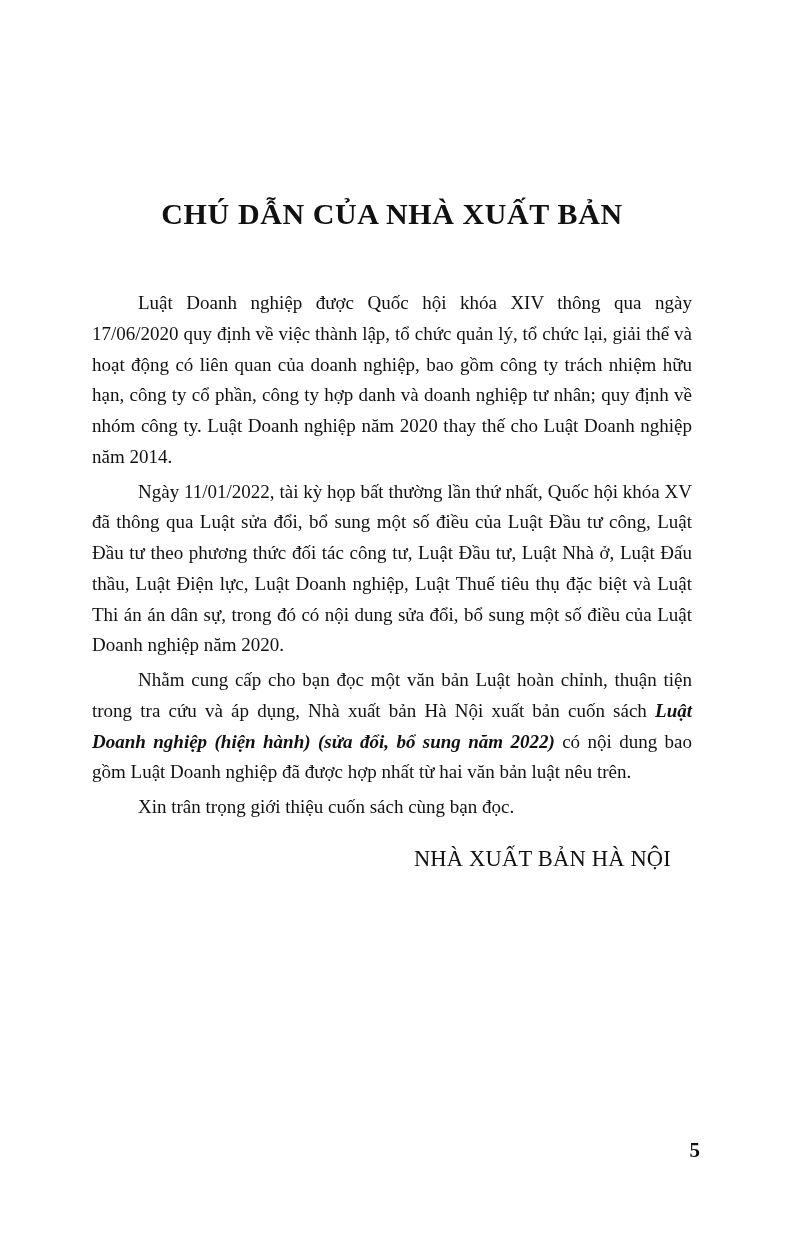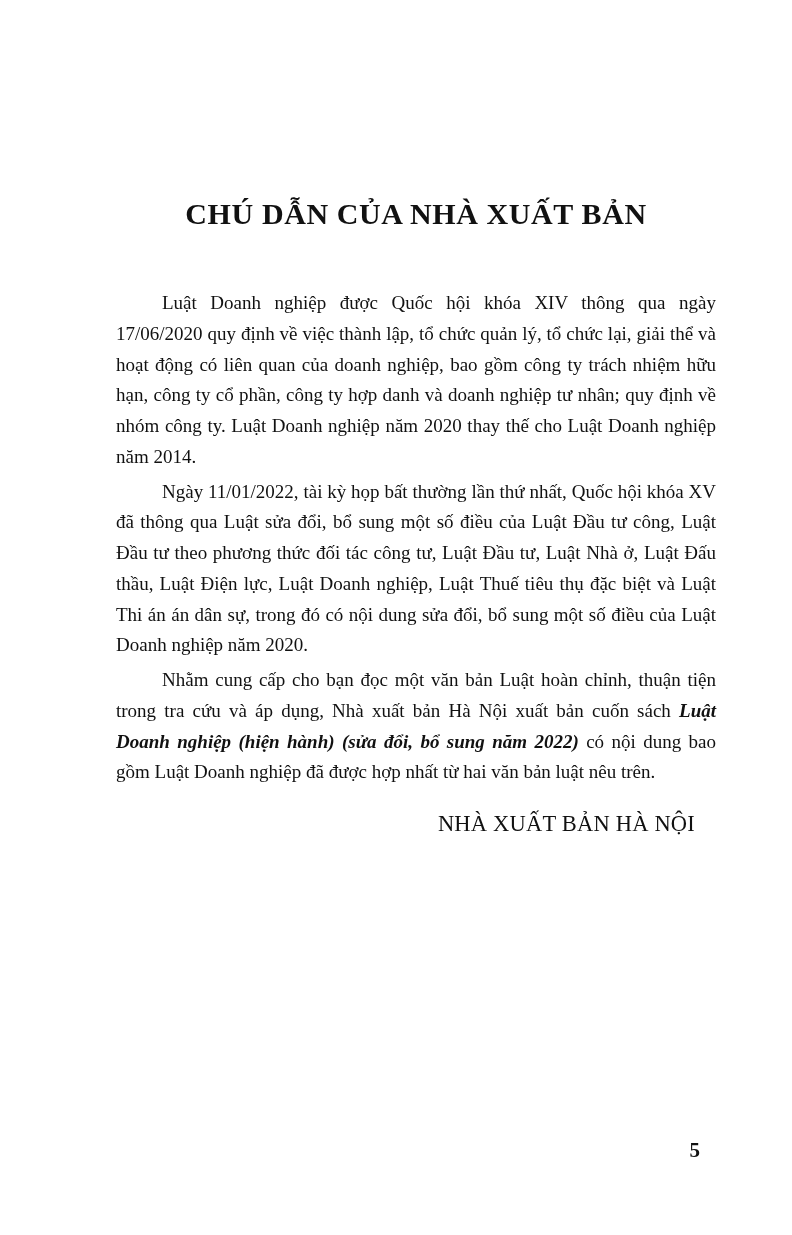--- a/index.html
+++ b/index.html
@@ -19,21 +19,21 @@
     position: absolute;
     left: 0;
     top: 0;
     width: 792px;
     height: 1235px;
     box-sizing: border-box;
     padding: 0;
   }
   .content {
     position: absolute;
-    left: 116px;
+    left: 92px;
     top: 196px;
     width: 600px;
   }
   .doc-title {
     text-align: center;
     font-size: 30px;
     font-weight: bold;
     letter-spacing: 0.6px;
     margin: 0 0 56px 0;
     line-height: 1.2;
@@ -79,19 +79,20 @@
   <div class="content">
 
     <h1 class="doc-title">CHÚ DẪN CỦA NHÀ XUẤT BẢN</h1>
 
     <p class="para">Luật Doanh nghiệp được Quốc hội khóa XIV thông qua ngày 17/06/2020 quy định về việc thành lập, tổ chức quản lý, tổ chức lại, giải thể và hoạt động có liên quan của doanh nghiệp, bao gồm công ty trách nhiệm hữu hạn, công ty cổ phần, công ty hợp danh và doanh nghiệp tư nhân; quy định về nhóm công ty. Luật Doanh nghiệp năm 2020 thay thế cho Luật Doanh nghiệp năm 2014.</p>
 
     <p class="para">Ngày 11/01/2022, tài kỳ họp bất thường lần thứ nhất, Quốc hội khóa XV đã thông qua Luật sửa đổi, bổ sung một số điều của Luật Đầu tư công, Luật Đầu tư theo phương thức đối tác công tư, Luật Đầu tư, Luật Nhà ở, Luật Đấu thầu, Luật Điện lực, Luật Doanh nghiệp, Luật Thuế tiêu thụ đặc biệt và Luật Thi án án dân sự, trong đó có nội dung sửa đổi, bổ sung một số điều của Luật Doanh nghiệp năm 2020.</p>
 
     <p class="para"><span>Nhằm cung cấp cho bạn đọc một văn bản Luật hoàn chỉnh, thuận tiện trong tra cứu và áp dụng, Nhà xuất bản Hà Nội xuất bản cuốn sách </span><span class="emph">Luật Doanh nghiệp (hiện hành) (sửa đổi, bổ sung năm 2022)</span><span> có nội dung bao gồm Luật Doanh nghiệp đã được hợp nhất từ hai văn bản luật nêu trên.</span></p>
 
+    <p class="para last-short">Xin trân trọng giới thiệu cuốn sách cùng bạn đọc.</p>
 
     <p class="signature">NHÀ XUẤT BẢN HÀ NỘI</p>
 
   </div>
 
   <div class="page-number">5</div>
 </div>
 
 </body></html>

